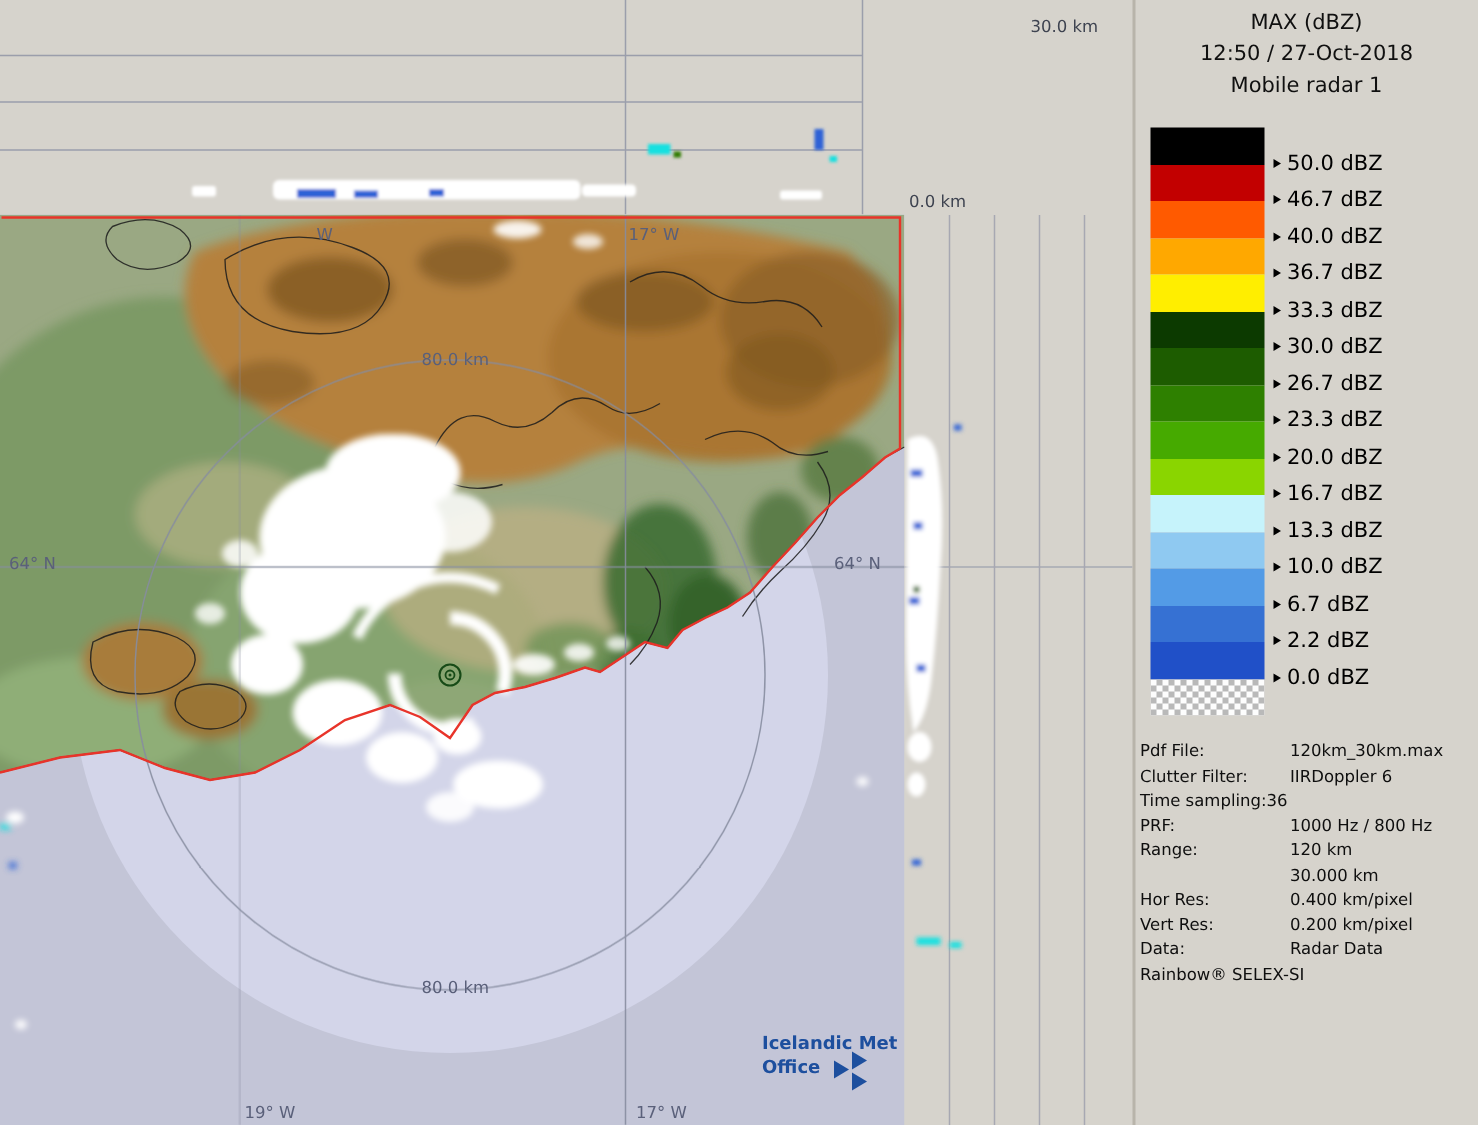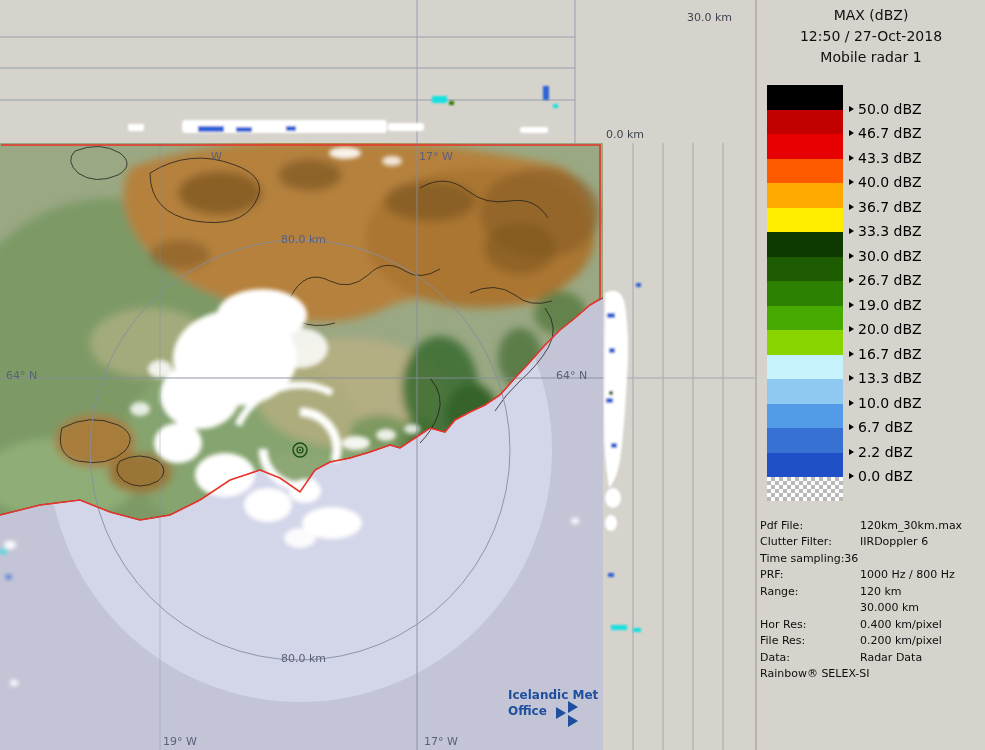--- a/index.html
+++ b/index.html
@@ -249,27 +249,20 @@
           </div>
         </div>
         <div class="legend-row">
           <div class="legend-swatch" style="background: rgb(194, 0, 0);"></div>
           <div class="legend-label">
             <span class="legend-arrow"></span>
             <span>46.7 dBZ</span>
           </div>
         </div>
         <div class="legend-row">
-          <div class="legend-swatch" style="background: rgb(230, 0, 0);"></div>
-          <div class="legend-label">
-            <span class="legend-arrow"></span>
-            <span>43.3 dBZ</span>
-          </div>
-        </div>
-        <div class="legend-row">
           <div class="legend-swatch" style="background: rgb(255, 90, 0);"></div>
           <div class="legend-label">
             <span class="legend-arrow"></span>
             <span>40.0 dBZ</span>
           </div>
         </div>
         <div class="legend-row">
           <div class="legend-swatch" style="background: rgb(255, 168, 0);"></div>
           <div class="legend-label">
             <span class="legend-arrow"></span>
@@ -294,21 +287,21 @@
           <div class="legend-swatch" style="background: rgb(29, 92, 0);"></div>
           <div class="legend-label">
             <span class="legend-arrow"></span>
             <span>26.7 dBZ</span>
           </div>
         </div>
         <div class="legend-row">
           <div class="legend-swatch" style="background: rgb(46, 128, 0);"></div>
           <div class="legend-label">
             <span class="legend-arrow"></span>
-            <span>19.0 dBZ</span>
+            <span>23.3 dBZ</span>
           </div>
         </div>
         <div class="legend-row">
           <div class="legend-swatch" style="background: rgb(70, 170, 0);"></div>
           <div class="legend-label">
             <span class="legend-arrow"></span>
             <span>20.0 dBZ</span>
           </div>
         </div>
         <div class="legend-row">
@@ -383,21 +376,21 @@
         </div>
         <div class="info-row">
           <span class="info-label"></span>
           <span class="info-value">30.000 km</span>
         </div>
         <div class="info-row">
           <span class="info-label">Hor Res:</span>
           <span class="info-value">0.400 km/pixel</span>
         </div>
         <div class="info-row">
-          <span class="info-label">File Res:</span>
+          <span class="info-label">Vert Res:</span>
           <span class="info-value">0.200 km/pixel</span>
         </div>
         <div class="info-row">
           <span class="info-label">Data:</span>
           <span class="info-value">Radar Data</span>
         </div>
       </div>
     <div class="footer">Rainbow® SELEX-SI</div>
   </div>
 </div>

